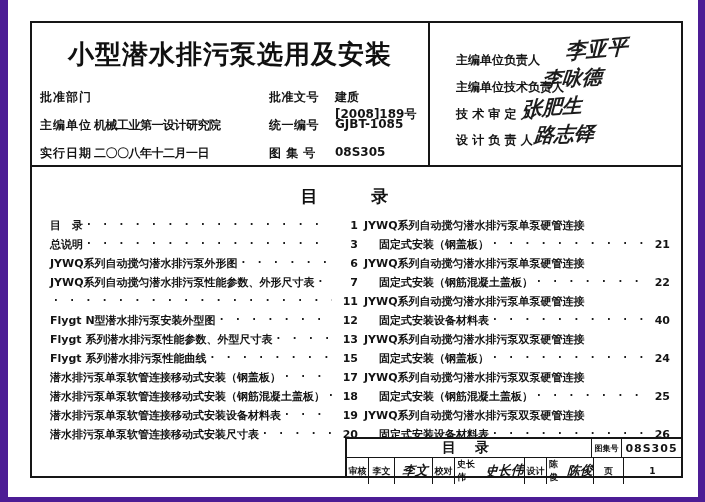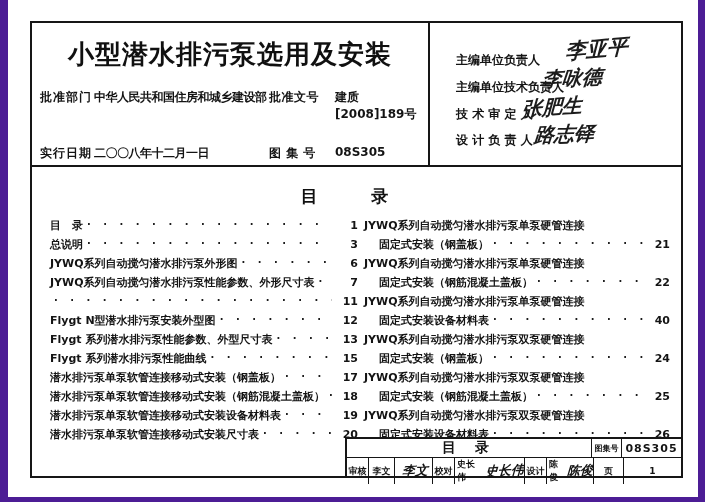--- a/index.html
+++ b/index.html
@@ -70,23 +70,28 @@
 <body>
 
 <div class="stage">
   <div class="paper"></div>
 
   <div class="box title-box">
     <div class="doc-title">小型潜水排污泵选用及安装</div>
 
     <div class="info-row row-1">
       <span class="l1">批准部门</span>
-      <span class="v1">中华人民共和国住房和城乡建设部</span>
       <span class="l2">批准文号</span>
       <span class="v2">建质[2008]189号</span>
+    </div>
+    <div class="info-row row-2">
+      <span class="l1">主编单位</span>
+      <span class="v1">机械工业第一设计研究院</span>
+      <span class="l2">统一编号</span>
+      <span class="v2">GJBT-1085</span>
     </div>
     <div class="info-row row-3">
       <span class="l1">实行日期</span>
       <span class="v1">二〇〇八年十二月一日</span>
       <span class="l2">图 集 号</span>
       <span class="v2">08S305</span>
     </div>
   </div>
 
   <div class="box officials-box">

